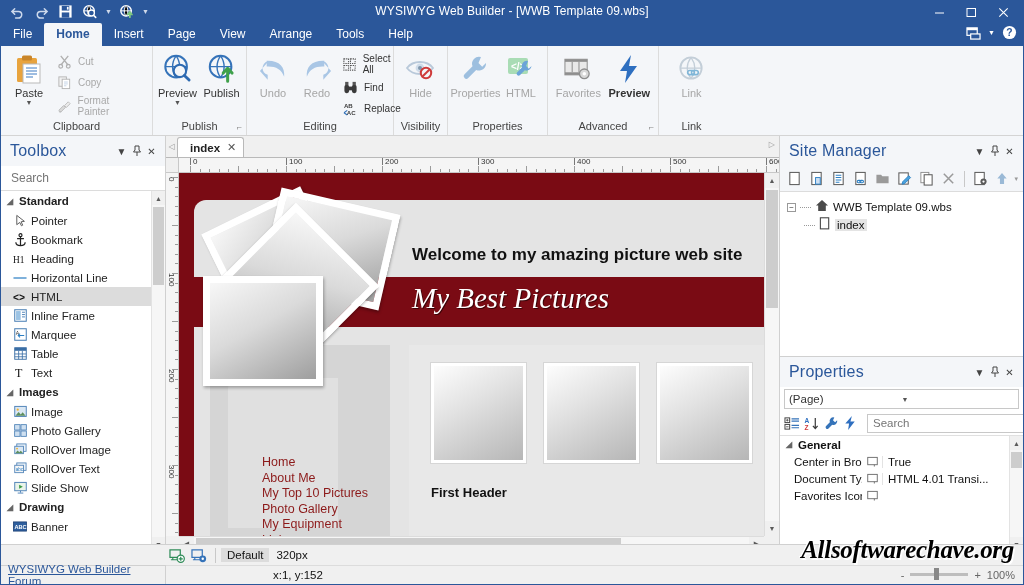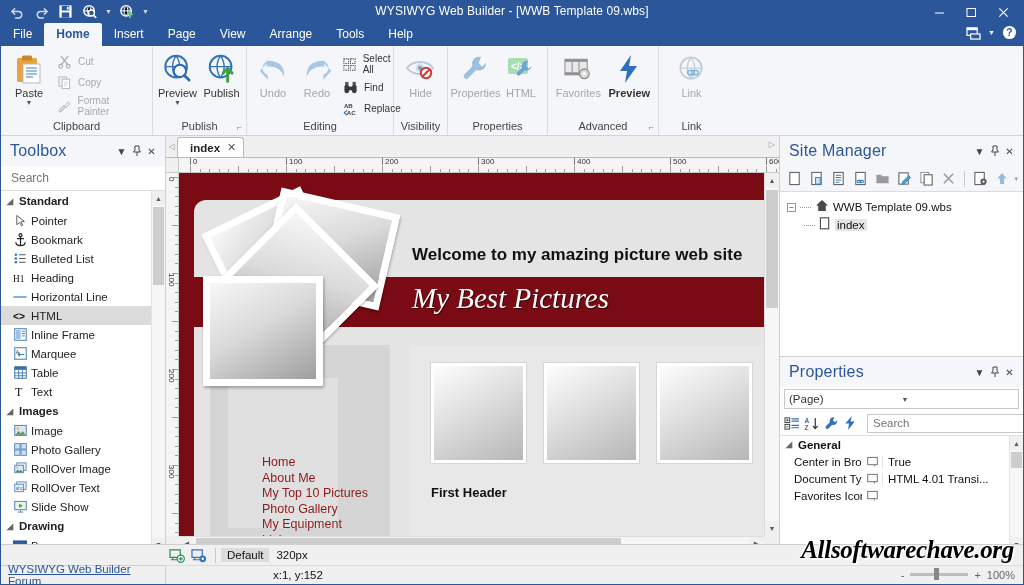--- a/index.html
+++ b/index.html
@@ -591,31 +591,20 @@
           <span class="tl">Pointer</span>
         </div>
         <div class="tb-item">
           <span class="ti">
             <svg width="13" height="14" viewBox="0 0 14 15">
                 <circle cx="7" cy="2.3" r="1.6" fill="none" stroke="#222" stroke-width="1.3"></circle>
                 <path d="M7 4v9M3.3 6h7.4M2 10c0 2.5 2.3 3.6 5 3.6S12 12.5 12 10" stroke="#222" stroke-width="1.3" fill="none"></path>
               </svg>
           </span>
           <span class="tl">Bookmark</span>
-        </div>
-        <div class="tb-item">
-          <span class="ti">
-            <svg width="13" height="13" viewBox="0 0 14 14">
-                <circle cx="2" cy="3" r="1.4" fill="#2b7fc4"></circle>
-                <circle cx="2" cy="7" r="1.4" fill="#2b7fc4"></circle>
-                <circle cx="2" cy="11" r="1.4" fill="#2b7fc4"></circle>
-                <path d="M5.5 3h7M5.5 7h7M5.5 11h7" stroke="#555" stroke-width="1.2"></path>
-              </svg>
-          </span>
-          <span class="tl">Bulleted List</span>
         </div>
         <div class="tb-item">
           <span class="ti">
             <svg width="15" height="12" viewBox="0 0 16 12">
                 <text x="0" y="10" font-size="10" font-family="Liberation Serif" fill="#111">H1</text>
               </svg>
           </span>
           <span class="tl">Heading</span>
         </div>
         <div class="tb-item">

